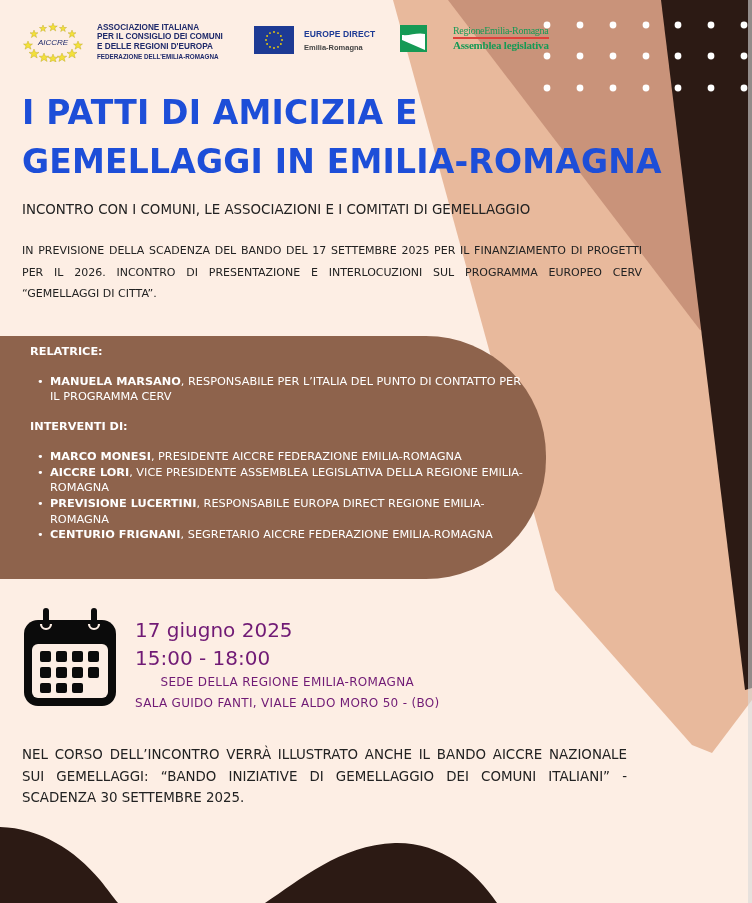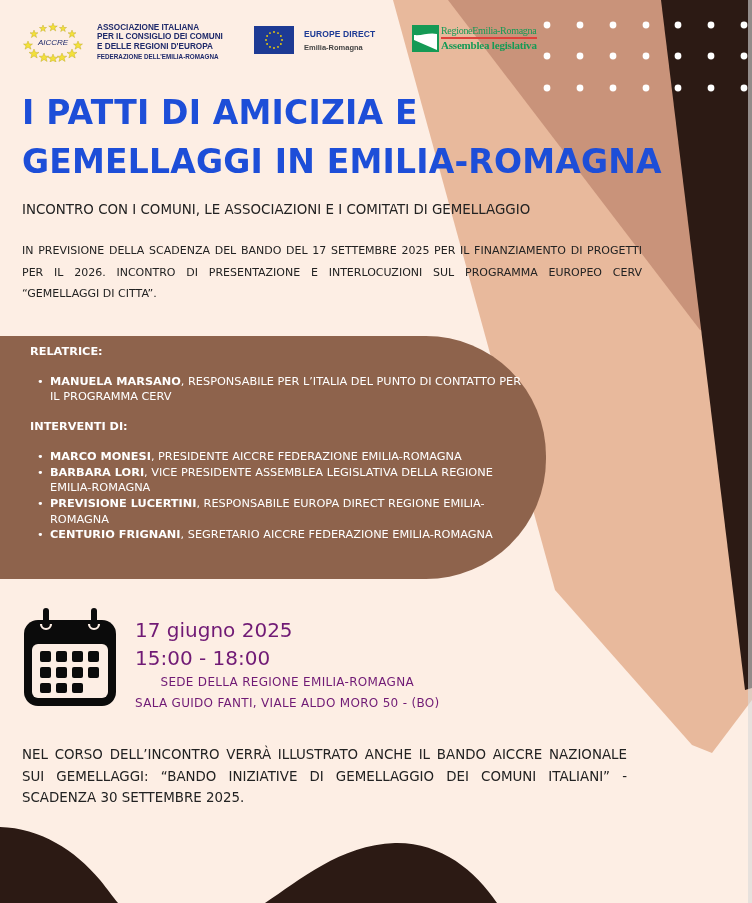--- a/index.html
+++ b/index.html
@@ -19,21 +19,21 @@
   .aiccre-text { margin-left: 13px; font-family: "Liberation Sans", sans-serif; font-weight: bold; color: #1f2a6b; line-height: 9.5px; }
   .aiccre-text .l { font-size: 8.2px; white-space: nowrap; }
   .aiccre-text .fed { font-size: 6.3px; margin-top: 1px; }
 
   .logo-ed { left: 254px; top: 26px; height: 28px; display: flex; align-items: center; }
   .eu-flag { width: 40px; height: 28px; background: #1d3a94; position: relative; }
   .ed-text { margin-left: 10px; font-family: "Liberation Sans", sans-serif; }
   .ed-text .t1 { font-size: 8.5px; font-weight: bold; color: #1d3a94; letter-spacing: 0.1px; }
   .ed-text .t2 { font-size: 7.5px; font-weight: bold; color: #444; margin-top: 4px; }
 
-  .logo-rer { left: 412px; top: 24px; height: 28px; display: flex; align-items: center; }
+  .logo-rer { left: 400px; top: 24px; height: 28px; display: flex; align-items: center; gap: 24px; }
   .rer-mark { width: 27px; height: 27px; border: 2px solid #159a55; position: relative; overflow: hidden; background: #fff; }
   .rer-text { margin-left: 2px; font-family: "Liberation Serif", serif; color: #159a55; }
   .rer-text .a { font-size: 10px; line-height: 12px; border-bottom: 2px solid #e0413a; padding-bottom: 0px; white-space: nowrap; letter-spacing: -0.3px; }
   .rer-text .b { font-size: 11px; line-height: 13px; white-space: nowrap; letter-spacing: -0.2px; font-weight: bold; }
 
   .title { left: 22px; top: 88px; font-family: "DejaVu Sans", sans-serif; font-weight: bold; font-size: 33px; line-height: 49px; color: #1d4ed8; letter-spacing: 0.2px; }
   .subtitle { left: 22px; top: 202px; font-size: 13.4px; color: #222; letter-spacing: 0px; white-space: nowrap; font-family: "DejaVu Sans", sans-serif; }
   .intro { left: 22px; top: 240px; width: 620px; font-size: 11px; line-height: 21.5px; color: #222; text-align: justify; text-align-last: left; }
 
   .speakers-box { left: 0; top: 336px; width: 546px; height: 243px; background: #8E634C; border-radius: 0 120px 120px 0 / 0 120px 120px 0; z-index: 1; }
@@ -163,21 +163,21 @@
 
 <div class="layer speakers-box"></div>
 <div class="layer speakers">
   <div class="heading">RELATRICE:</div>
   <ul>
     <li><b>MANUELA MARSANO</b><span>, RESPONSABILE PER L’ITALIA DEL PUNTO DI CONTATTO PER IL PROGRAMMA CERV</span></li>
   </ul>
   <div class="heading">INTERVENTI DI:</div>
   <ul style="margin-bottom:0">
     <li><b>MARCO MONESI</b><span>, PRESIDENTE AICCRE FEDERAZIONE EMILIA-ROMAGNA</span></li>
-    <li><b>BARBARA LORI</b><span>, VICE PRESIDENTE ASSEMBLEA LEGISLATIVA DELLA REGIONE EMILIA-ROMAGNA</span></li>
+    <li><b>AICCRE LORI</b><span>, VICE PRESIDENTE ASSEMBLEA LEGISLATIVA DELLA REGIONE EMILIA-ROMAGNA</span></li>
     <li><b>PREVISIONE LUCERTINI</b><span>, RESPONSABILE EUROPA DIRECT REGIONE EMILIA-ROMAGNA</span></li>
     <li><b>CENTURIO FRIGNANI</b><span>, SEGRETARIO AICCRE FEDERAZIONE EMILIA-ROMAGNA</span></li>
   </ul>
 </div>
 
 <div class="layer cal-icon">
   <svg width="96" height="102" viewBox="0 0 96 102">
     <rect x="2" y="14" width="92" height="86" rx="14" ry="14" fill="#0b0b0b"></rect>
     <rect x="10" y="38" width="76" height="54" rx="6" ry="6" fill="#FDEEE4"></rect>
     <rect x="21" y="2" width="6" height="18" rx="3" fill="#0b0b0b"></rect>

